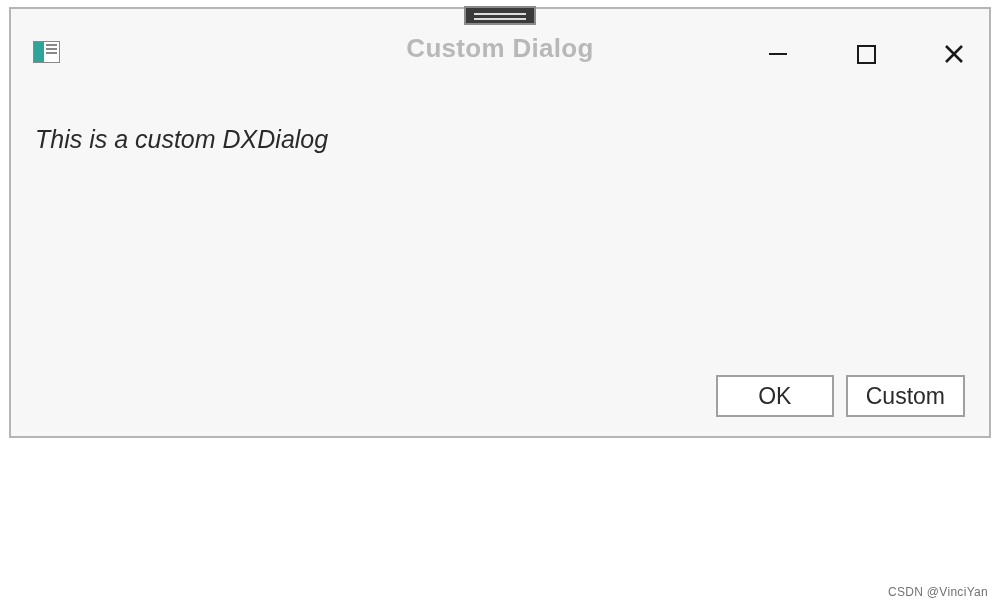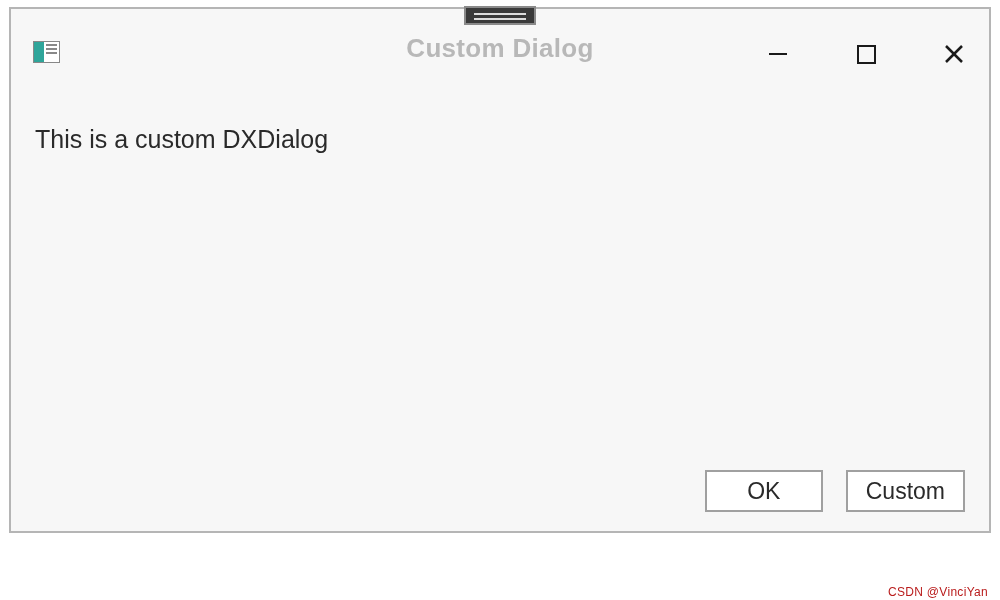--- a/index.html
+++ b/index.html
@@ -12,21 +12,21 @@
       height: 600px;
       font-family: "Segoe UI", Tahoma, sans-serif;
       background: #fff;
       position: relative;
     }
     .dialog-window {
       position: absolute;
       left: 9px;
       top: 7px;
       width: 982px;
-      height: 526px;
+      height: 431px;
       border: 2px solid #b5b5b5;
       background: #f7f7f7;
     }
     .drag-tab {
       position: absolute;
       top: -3px;
       left: 50%;
       transform: translateX(-50%);
       width: 72px;
       height: 19px;
@@ -98,51 +98,52 @@
       width: 30px;
       height: 30px;
       display: flex;
       align-items: center;
       justify-content: center;
       color: #1a1a1a;
       cursor: pointer;
     }
     .content-area {
       padding: 60px 24px 0 24px;
+      font-style: italic;
     }
     .content-text {
       font-size: 25px;
       color: #2a2a2a;
     }
     .button-footer {
       position: absolute;
       right: 24px;
       bottom: 19px;
       display: flex;
-      gap: 23px;
+      gap: 12px;
     }
     .dlg-button {
       min-width: 118px;
       height: 42px;
       border: 2px solid #a0a0a0;
       background: #fff;
       font-size: 23px;
       color: #2a2a2a;
       display: flex;
       align-items: center;
       justify-content: center;
       cursor: pointer;
       padding: 0 18px;
     }
     .watermark {
       position: absolute;
       right: 12px;
       bottom: 1px;
       font-size: 12px;
-      color: #b91c1c;
+      color: #737373;
       letter-spacing: 0.3px;
     }
   </style>
 </head>
 <body>
 
 <div class="dialog-window">
 
   <div class="drag-tab">
     <div class="line"></div>

